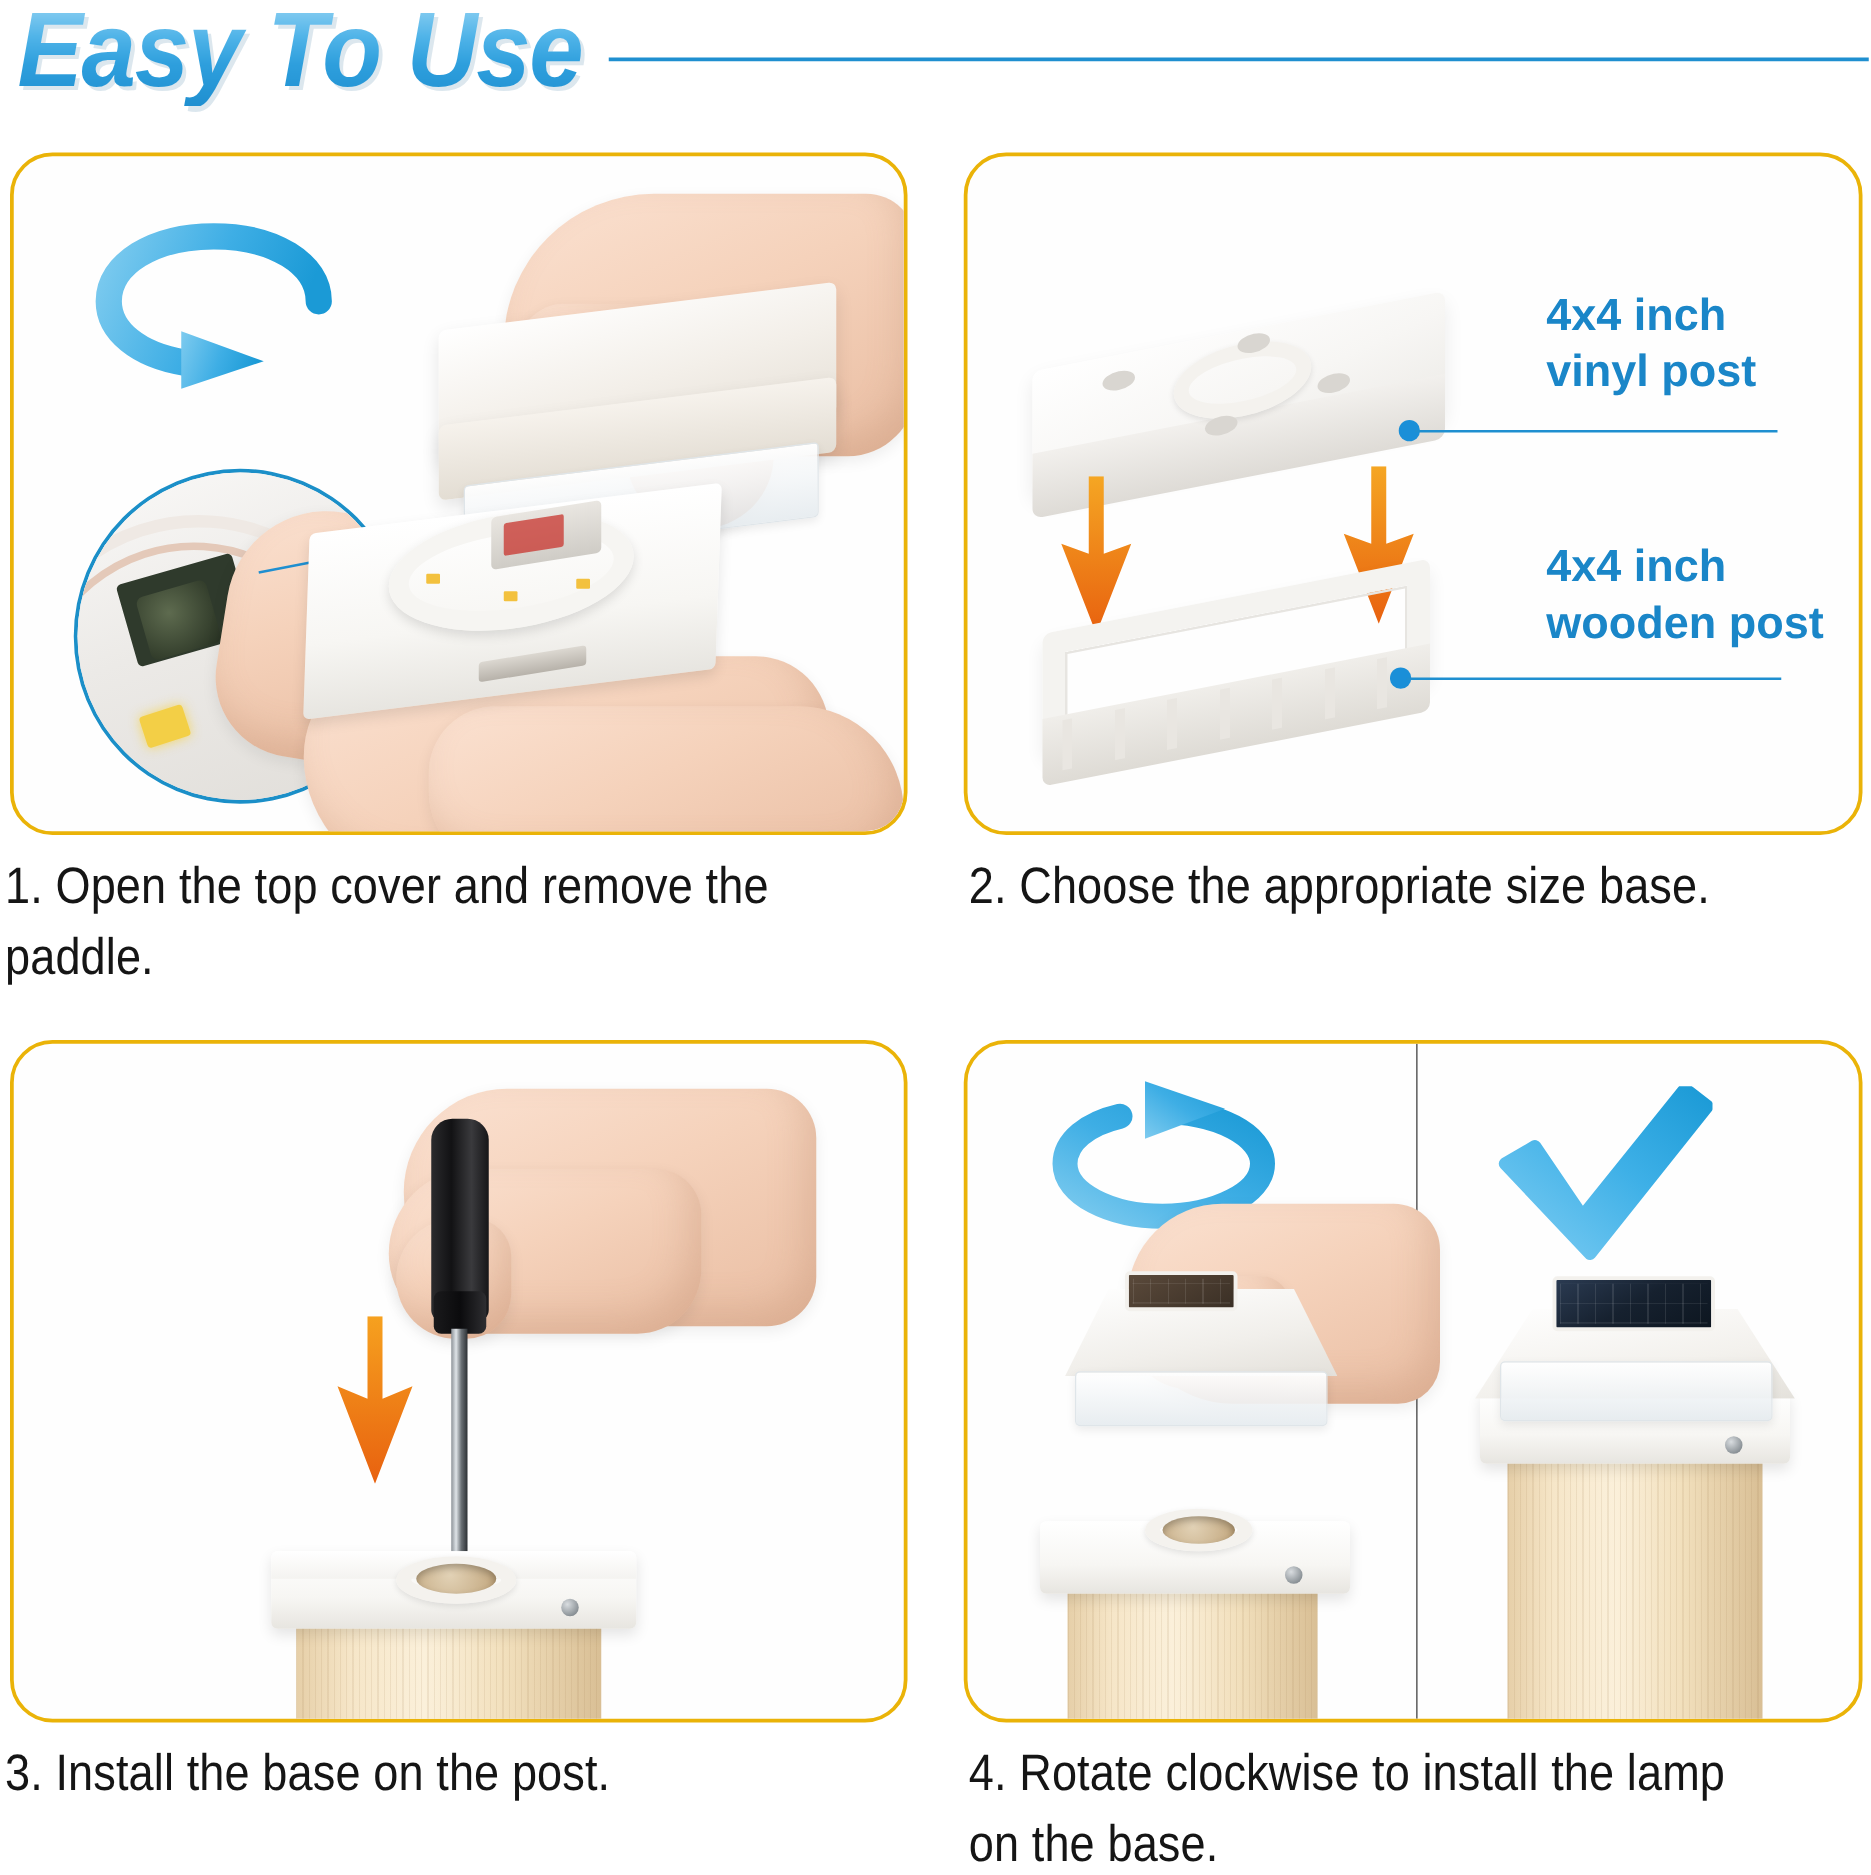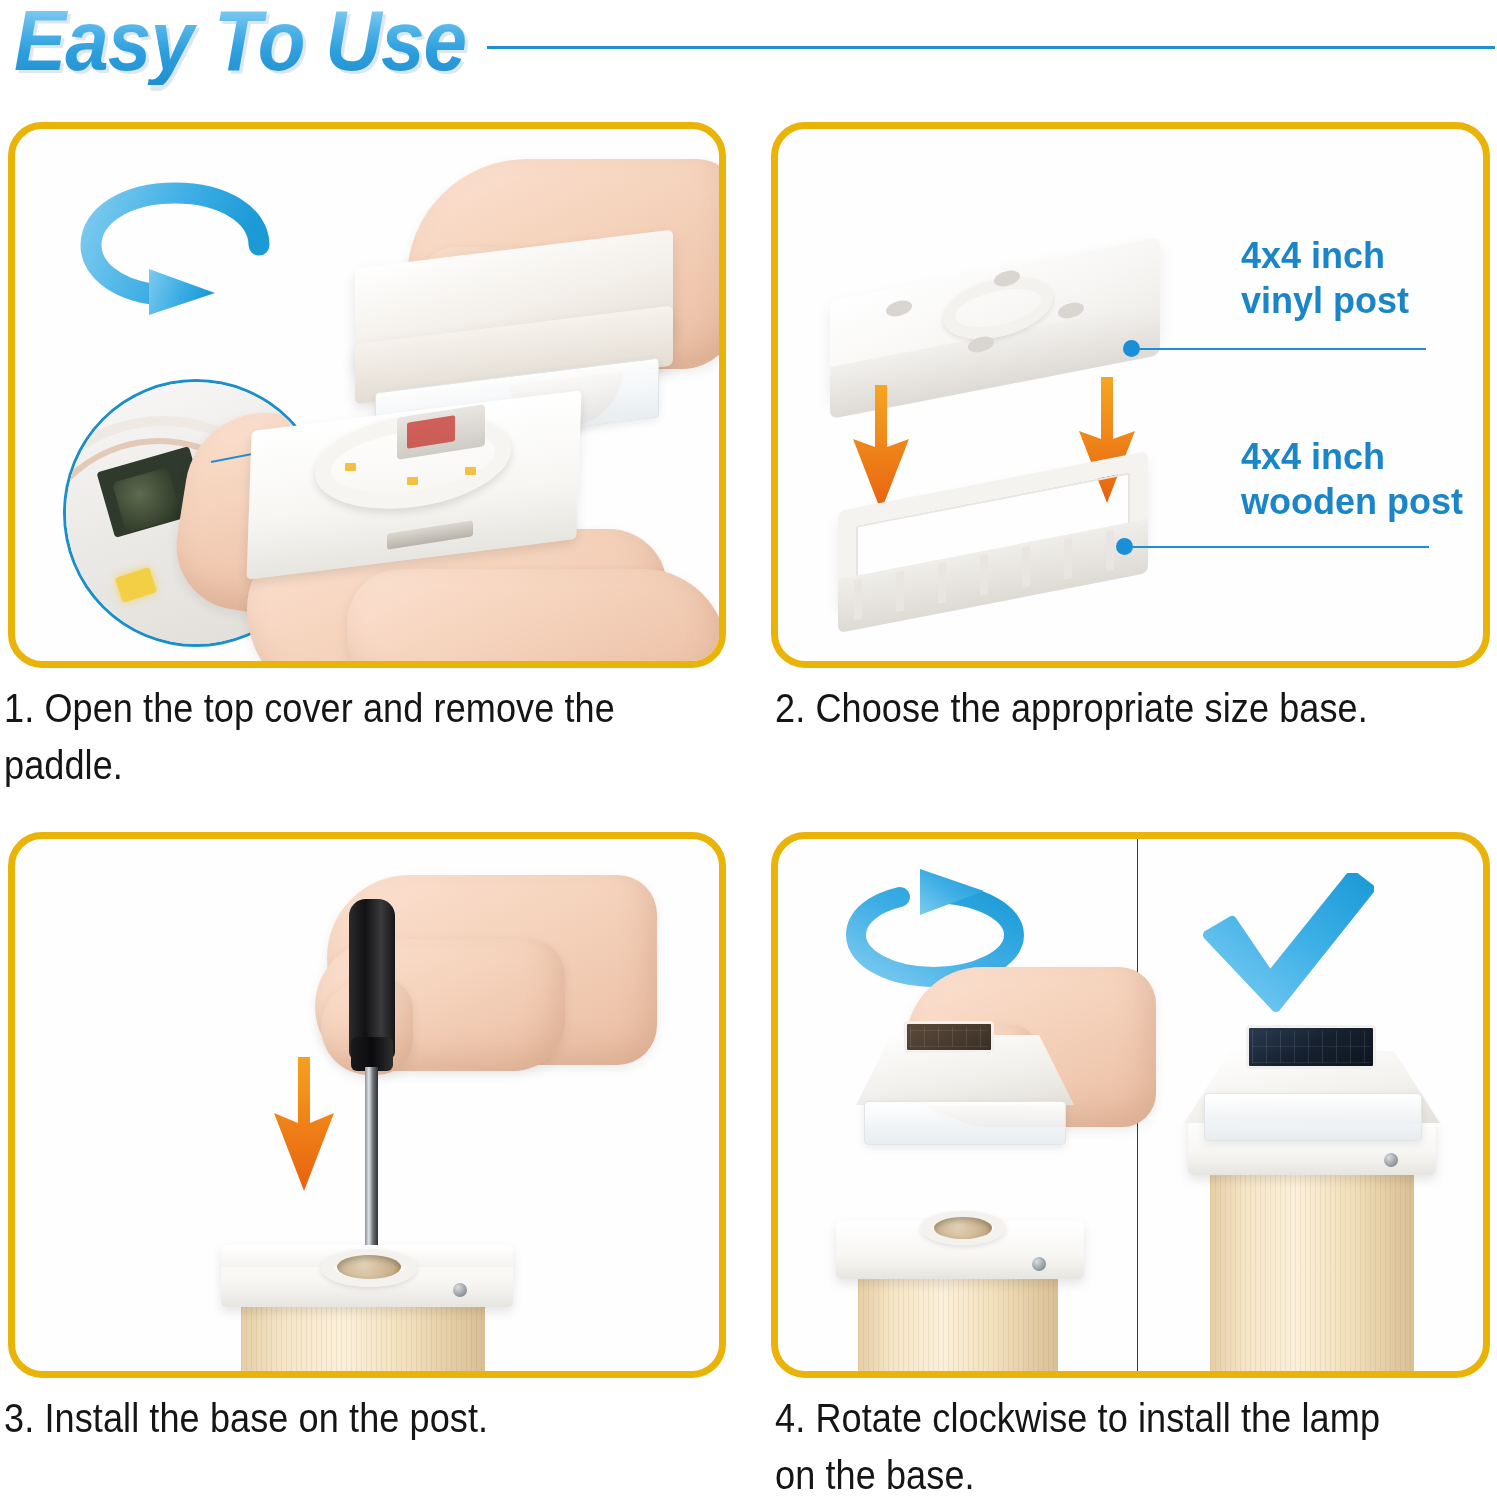--- a/index.html
+++ b/index.html
@@ -40,21 +40,21 @@
   }
   .title-rule{
     position:absolute;left:487px;top:46px;width:1008px;height:3px;
     background:#1f8fd0;
   }
 
   
   .panel{
     position:absolute;
     background:#fefefe;
-    border:7px solid #eab308;
+    border:3px solid #eab308;
     border-radius:34px;
     box-sizing:border-box;
     overflow:hidden;
   }
   #panel-1{left:8px;  top:122px; width:718px;height:546px;}
   #panel-2{left:771px;top:122px; width:719px;height:546px;}
   #panel-3{left:8px;  top:832px; width:718px;height:546px;}
   #panel-4{left:771px;top:832px; width:719px;height:546px;}
 
   .panel-inner{position:absolute;left:0;top:0;width:100%;height:100%;}

